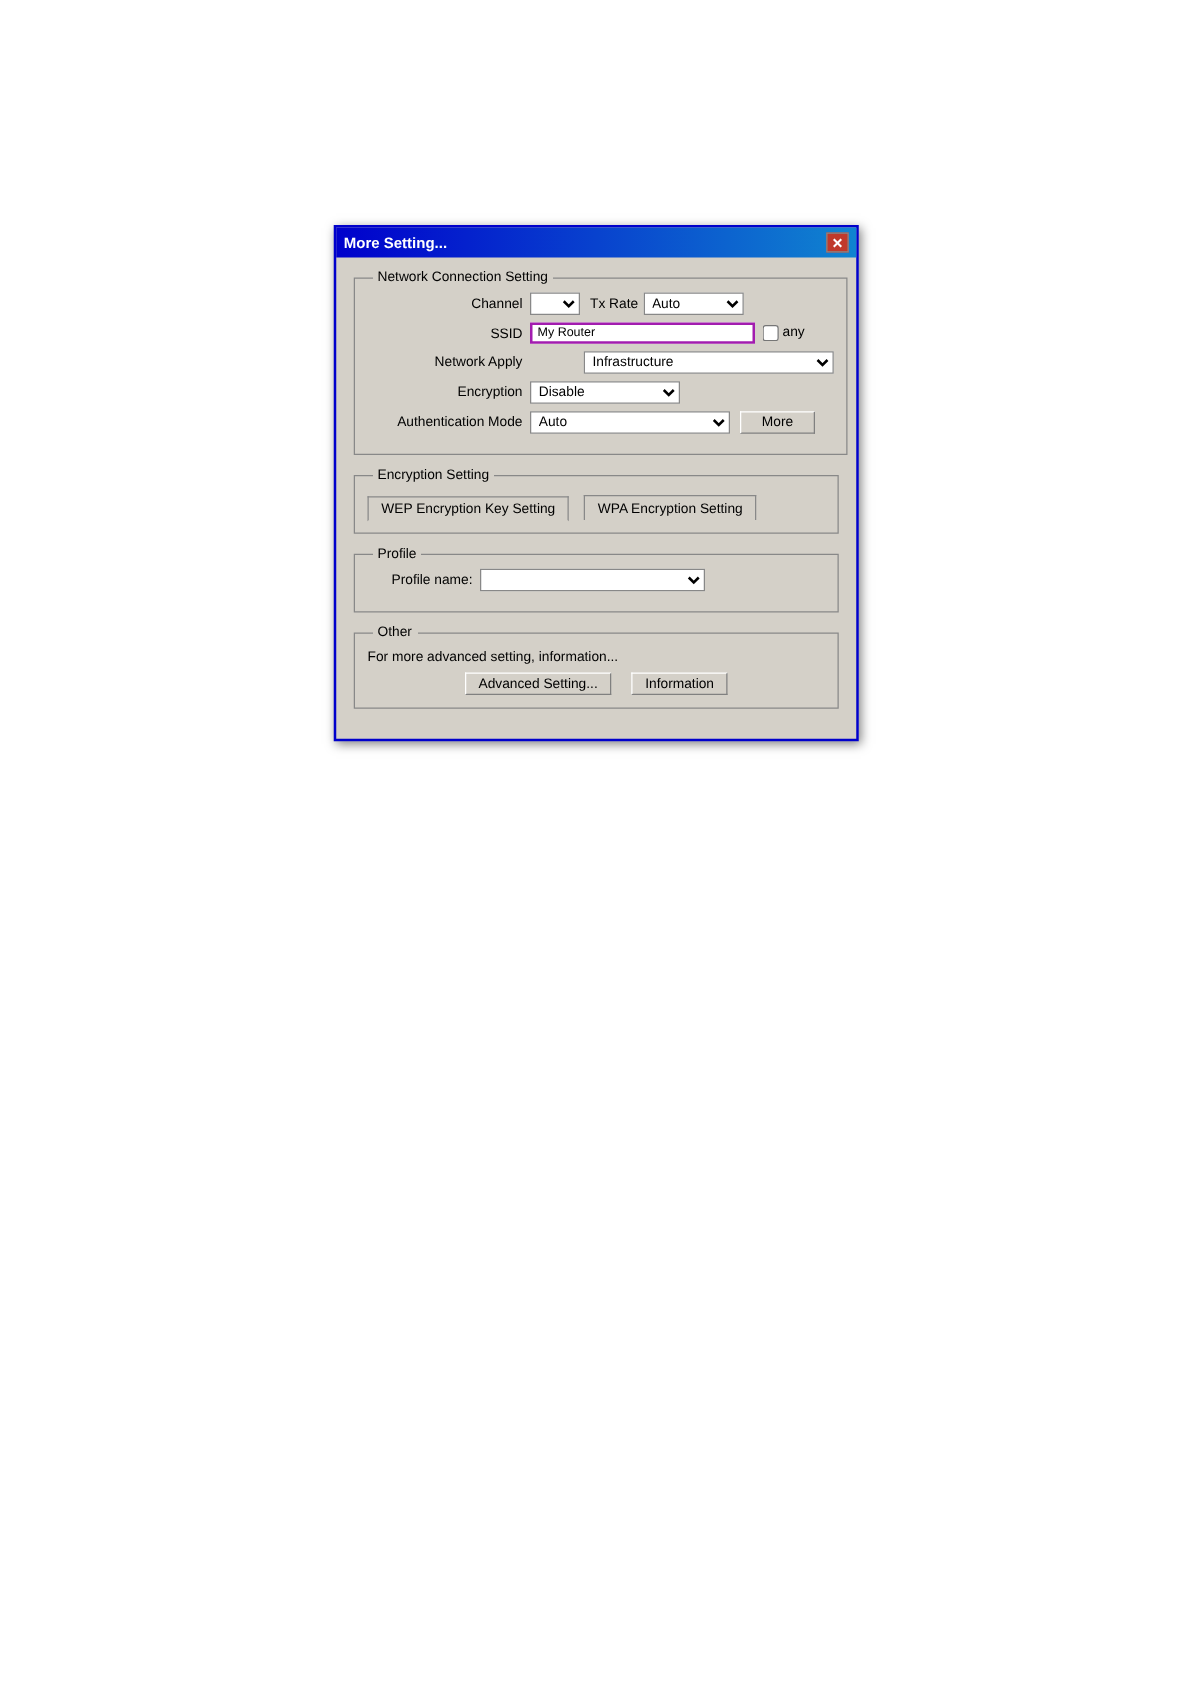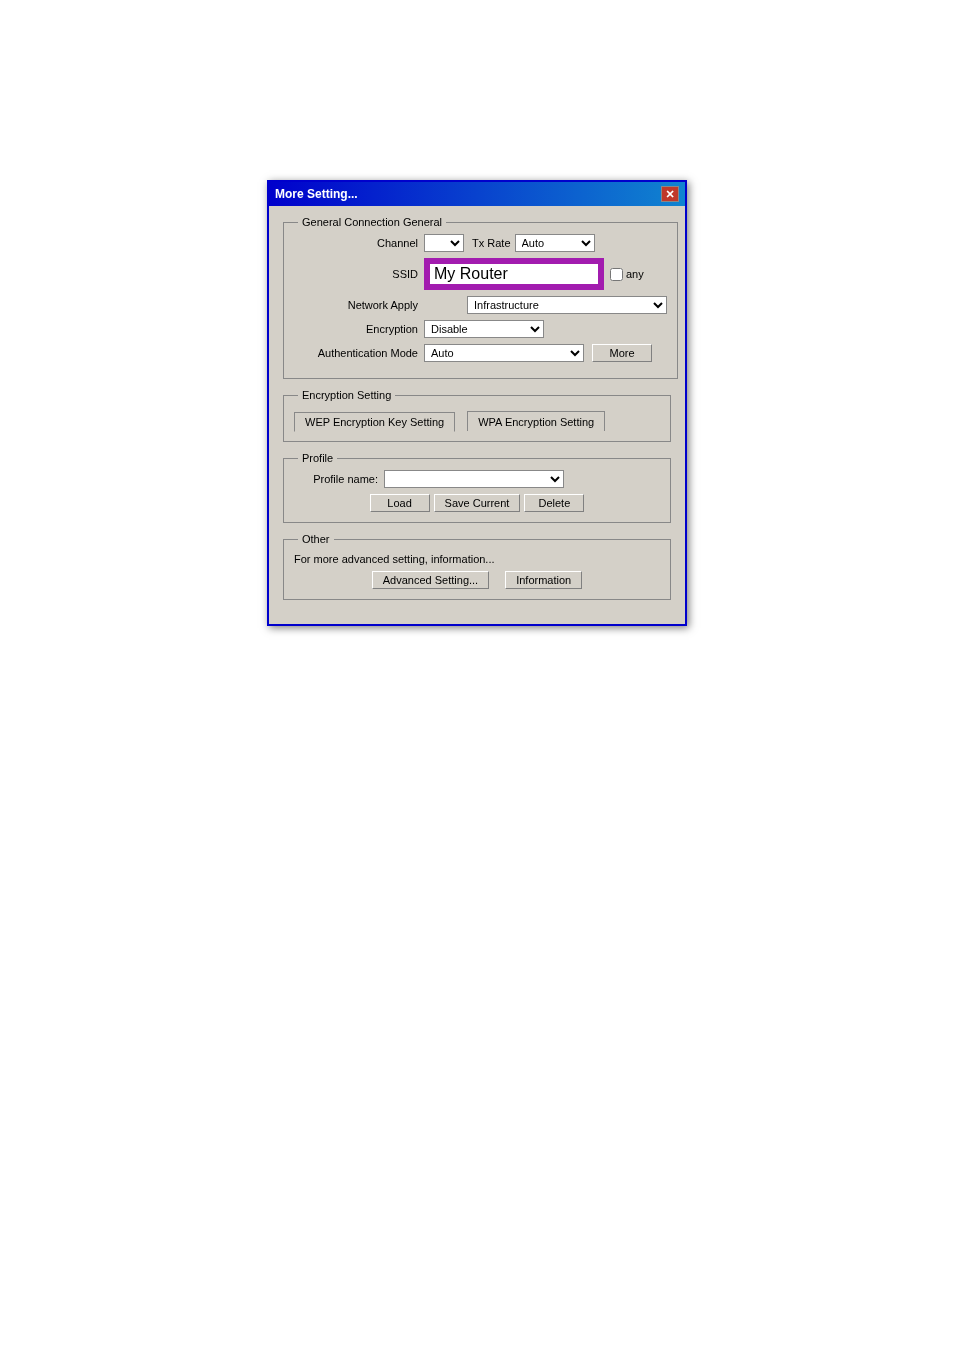--- a/index.html
+++ b/index.html
@@ -83,22 +83,22 @@
       background: white;
       border: 1px solid #888;
       font-size: 11px;
       padding: 1px 2px;
       cursor: pointer;
       appearance: auto;
     }
 
     .form-control-text {
       background: white;
-      border: 6px solid #a21caf;
-      font-size: 16px;
+      border: 2px solid #a21caf;
+      font-size: 10px;
       padding: 1px 4px;
     }
 
     .channel-select {
       width: 40px;
     }
 
     .txrate-select {
       width: 80px;
     }
@@ -198,21 +198,21 @@
 
 <div class="dialog">
   <div class="title-bar">
     <span>More Setting...</span>
     <div class="title-bar-close">✕</div>
   </div>
 
   <div class="dialog-body">
 
     <fieldset class="fieldset-group">
-      <legend class="fieldset-legend">General Connection General</legend>
+      <legend class="fieldset-legend">Network Connection Setting</legend>
 
       <div class="form-row">
         <span class="form-label">Channel</span>
         <select class="form-control-select channel-select">
           <option value=""></option>
         </select>
         <span class="inline-label" style="margin-left:8px;">Tx Rate</span>
         <select class="form-control-select txrate-select">
           <option>Auto</option>
           <option>1M</option>
@@ -271,25 +271,20 @@
     </fieldset>
 
     <fieldset class="fieldset-group">
       <legend class="fieldset-legend">Profile</legend>
       <div class="profile-row">
         <span class="form-label" style="min-width:90px;">Profile name:</span>
         <select class="form-control-select" style="width:180px;">
           <option value=""></option>
         </select>
       </div>
-      <div class="profile-buttons">
-        <button class="win-button">Load</button>
-        <button class="win-button">Save Current</button>
-        <button class="win-button">Delete</button>
-      </div>
     </fieldset>
 
     <fieldset class="fieldset-group">
       <legend class="fieldset-legend">Other</legend>
       <div class="other-text">For more advanced setting, information...</div>
       <div class="other-buttons">
         <button class="win-button">Advanced Setting...</button>
         <button class="win-button">Information</button>
       </div>
     </fieldset>

